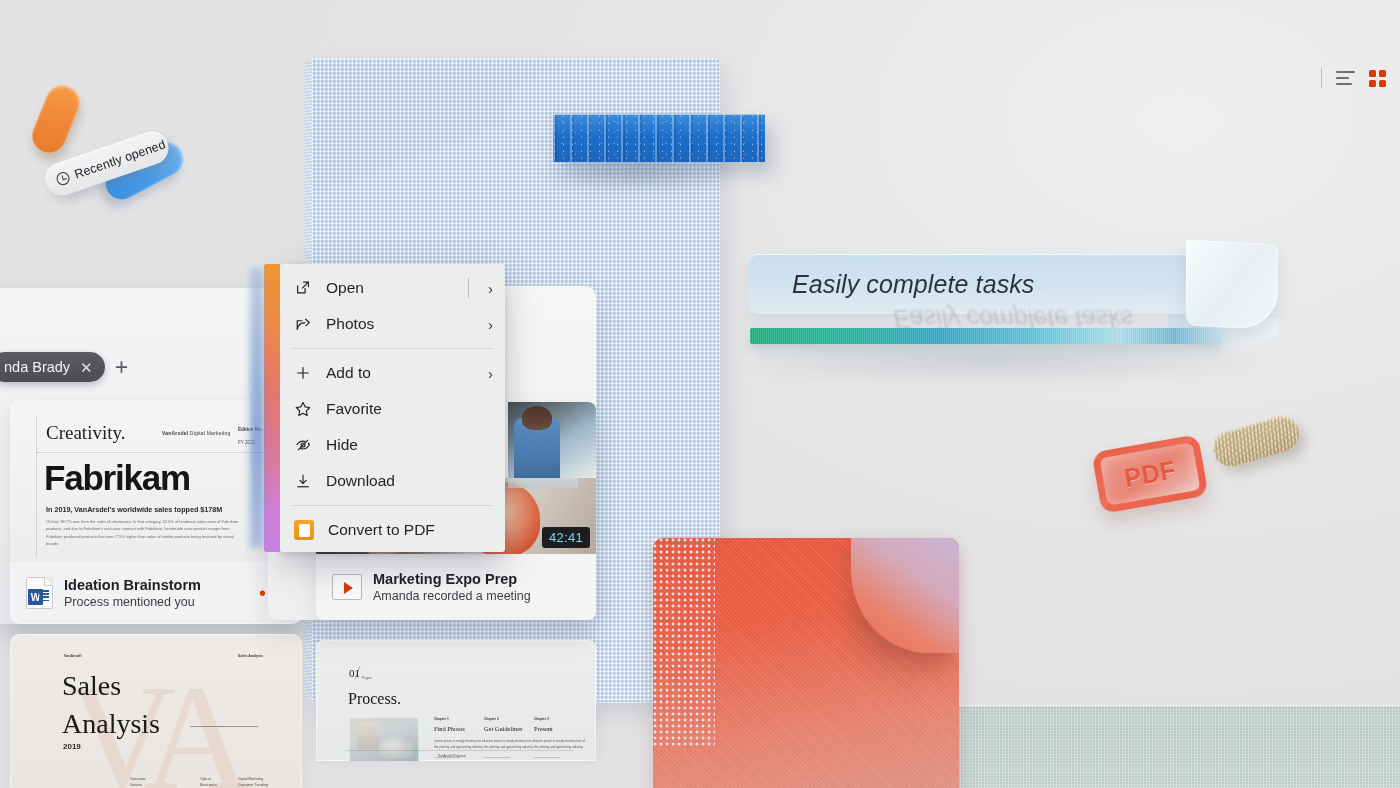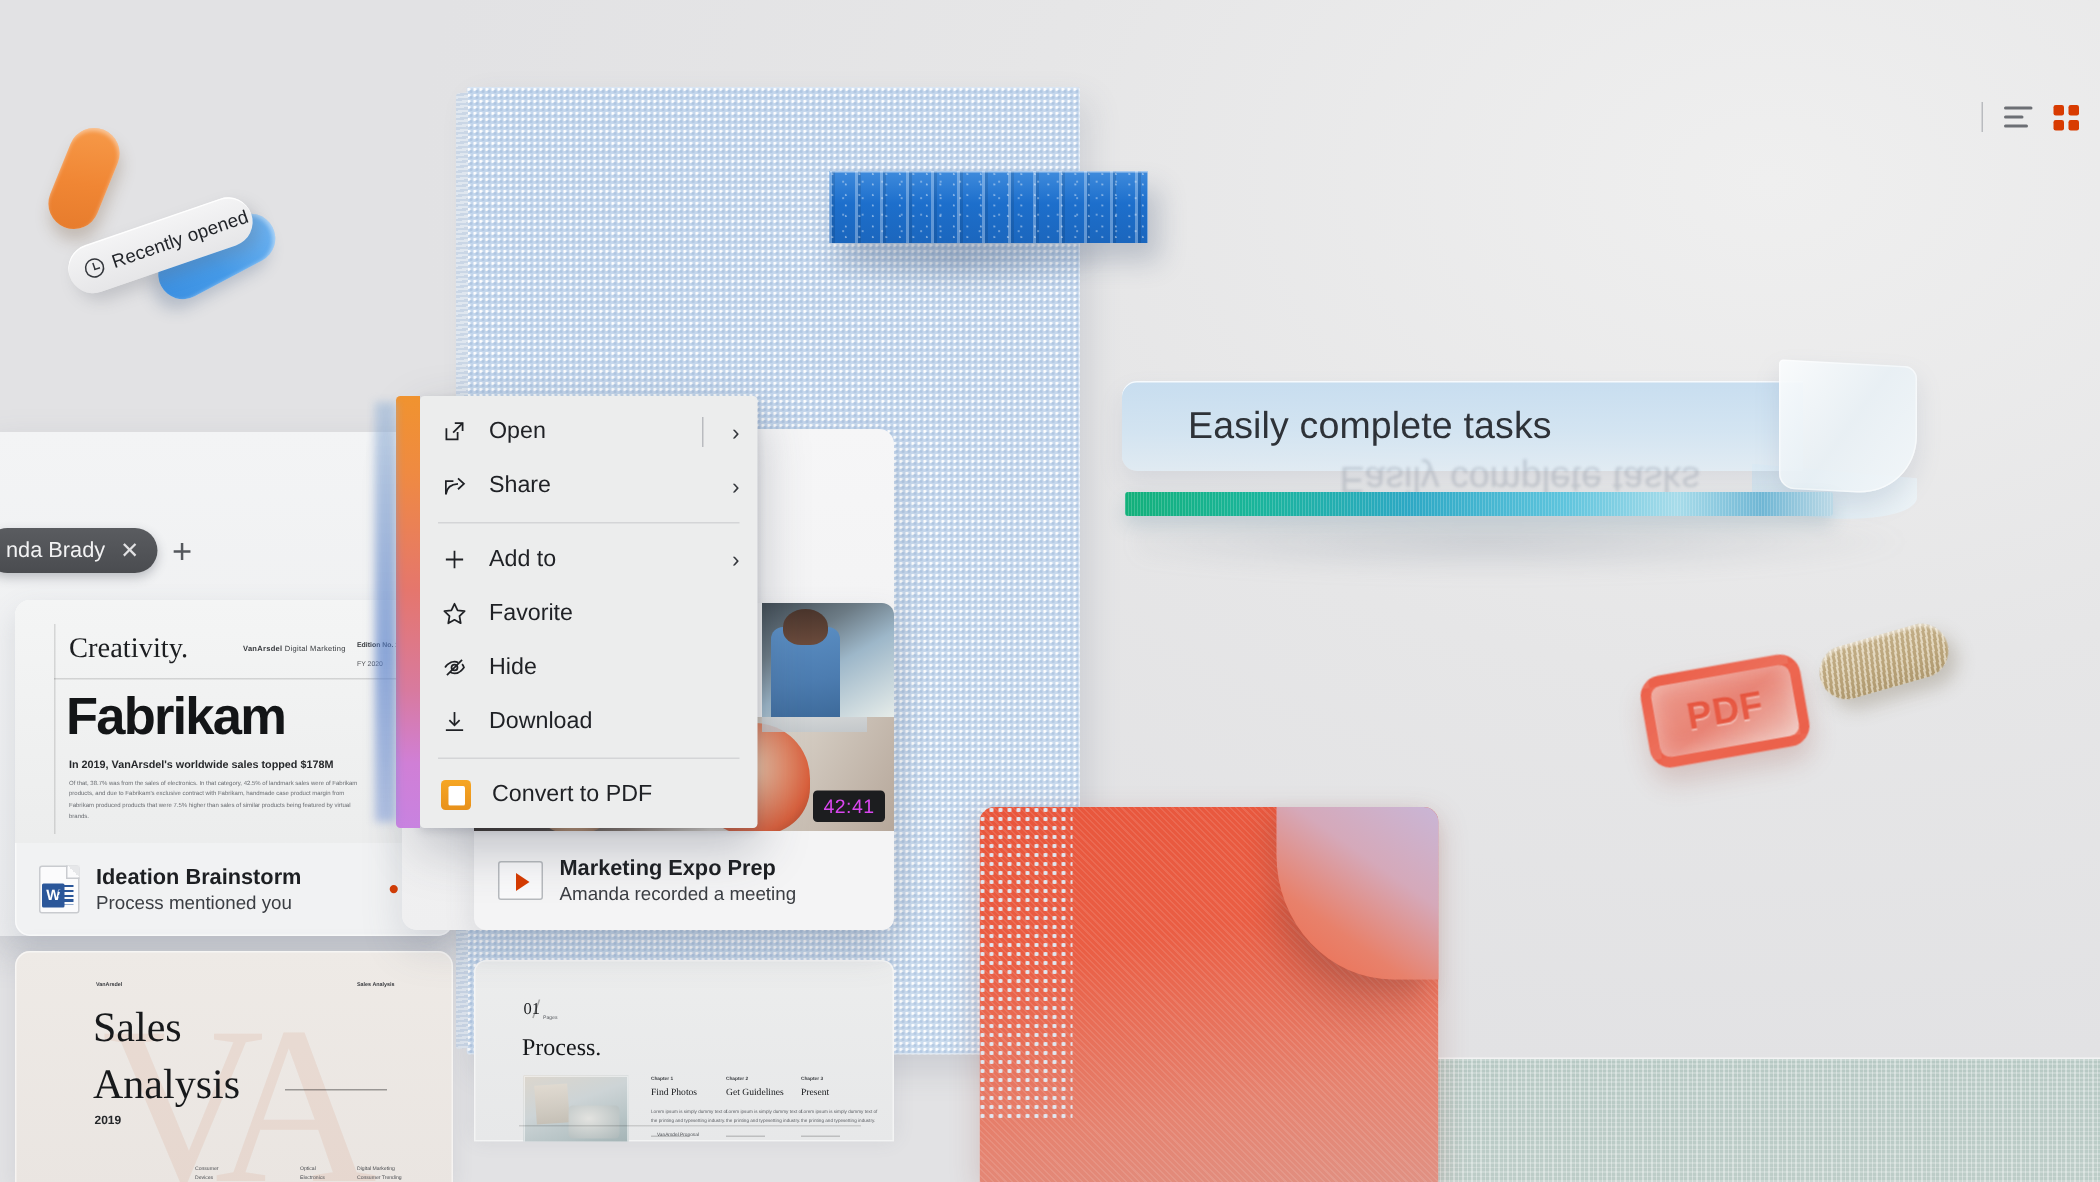--- a/index.html
+++ b/index.html
@@ -109,21 +109,21 @@
     transform: rotate(-19deg);
     display:flex; align-items:center; gap:6px; padding:0 11px;
     box-shadow: 3px 6px 10px rgba(110,115,125,.28), inset 0 1px 0 rgba(255,255,255,.9);
     font-size: 12.5px; color:#22252a; white-space:nowrap; letter-spacing:.1px;
   }
   .clock-ic{ flex:0 0 auto; width:13px; height:13px; border:1.4px solid #33363b; border-radius:50%; position:relative; }
   .clock-ic::before{content:"";position:absolute;left:5px;top:2.4px;width:1.2px;height:4.2px;background:#33363b;}
   .clock-ic::after{content:"";position:absolute;left:5.2px;top:5.8px;width:3.4px;height:1.2px;background:#33363b;}
 
   
-  .ribbon{ position:absolute; left:748px; top:254px; width:528px; height:108px; }
+  .ribbon{ position:absolute; left:748px; top:254px; width:528px; height:108px;font-style:italic; }
   .ribbon-band{
     position:absolute; left:0; top:0; width:454px; height:60px; border-radius:10px 0 0 10px;
     background: linear-gradient(180deg, rgba(196,220,240,.90) 0%, rgba(206,227,243,.82) 55%, rgba(222,236,246,.72) 100%);
     box-shadow: inset 0 1px 0 rgba(255,255,255,.85), 0 8px 16px rgba(110,130,155,.14);
     display:flex; align-items:center; padding-left:44px;
   }
   .ribbon-text{ font-size:25px; color:#2e3238; letter-spacing:.1px; font-weight:400; }
   .ribbon-ghost{
     position:absolute; left:145px; top:50px; font-size:25px; color:rgba(120,130,145,.30);
     transform: scaleY(-1); filter: blur(1.2px);
@@ -306,21 +306,21 @@
     background: radial-gradient(ellipse at 50% 35%, #e8c9ae 0%, #c79c78 60%, #4a3226 100%); border-radius:50% 50% 45% 45%; }
   .vf2::after{ content:""; position:absolute; left:150px; top:4px; width:74px; height:74px;
     background: radial-gradient(ellipse at 45% 40%, #f0cdb0 0%, #d8603d 70%, #8e3a22 100%); border-radius:50% 50% 42% 42%; }
   .vf3{ left:192px; top:60px; width:70px; height:26px; background:linear-gradient(180deg,#e8eaea,#c2cad0); opacity:.8; }
   .vc-play{
     position:absolute; left:0px; top:62px; width:0; height:0;
     border-left: 54px solid #d6d8da; border-top: 32px solid transparent; border-bottom: 32px solid transparent;
     filter: drop-shadow(3px 5px 7px rgba(60,65,80,.35));
   }
   .vc-time{
-    position:absolute; right:6px; bottom:6px; background:#1c1d1f; color:#d946ef;
+    position:absolute; right:6px; bottom:6px; background:#1c1d1f; color:#7dd3fc;
     font-size:13px; padding:3px 7px; border-radius:3px; letter-spacing:.3px;
   }
   .vc-meta{ position:absolute; left:0; right:0; bottom:0; height:66px; display:flex; align-items:center; gap:11px; padding:0 16px; }
   .play-ic{ width:30px; height:26px; border:1.4px solid #b7babe; border-radius:2px; position:relative; background:#fafafb; flex:0 0 auto; }
   .play-ic::after{ content:""; position:absolute; left:11px; top:7px; width:0; height:0;
     border-left:9px solid #d83b01; border-top:6px solid transparent; border-bottom:6px solid transparent; }
   .vc-title{ font-size:14.5px; color:#1d1f22; font-weight:600; }
   .vc-sub{ font-size:12.5px; color:#3b3e43; margin-top:2px; }
 
   
@@ -532,21 +532,21 @@
       <span class="ctx-vbar"></span>
       <span class="ctx-chev">›</span>
     </div>
 
     <div class="ctx-item">
       <svg class="ctx-ic" viewBox="0 0 20 20" fill="none" stroke="#1f2125" stroke-width="1.3">
         <path d="M3.6 16.2V6.4h5.6"></path>
           <path d="M3.6 16.2c.6-5 4-7.6 9-7.8"></path>
           <path d="M12.6 4.4 17 8.4l-4.4 4"></path>
       </svg>
-      <span class="ctx-lbl">Share</span>
+      <span class="ctx-lbl">Photos</span>
       <span class="ctx-chev">›</span>
     </div>
 
     <div class="ctx-sep"></div>
 
     <div class="ctx-item">
       <svg class="ctx-ic" viewBox="0 0 20 20" stroke="#1f2125" stroke-width="1.3">
         <path d="M10 3.6v12.8M3.6 10h12.8"></path>
       </svg>
       <span class="ctx-lbl">Add to</span>

